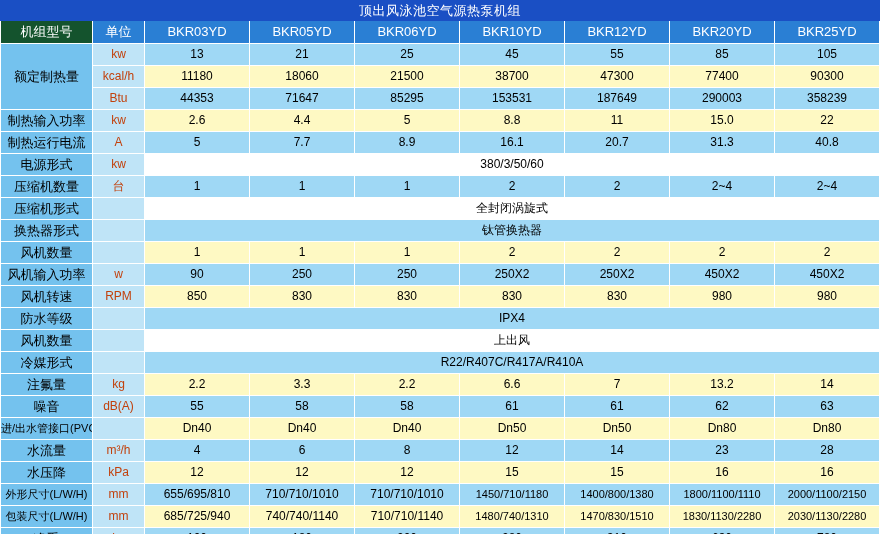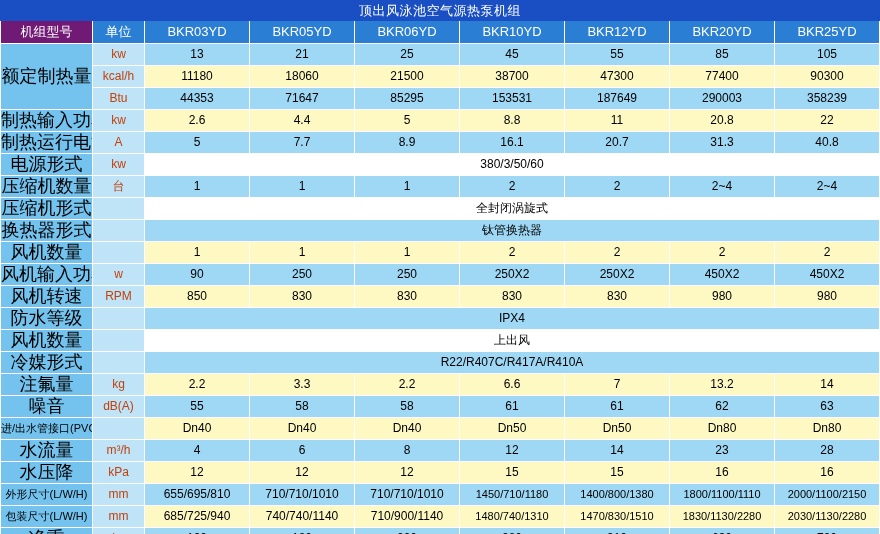--- a/index.html
+++ b/index.html
@@ -39,26 +39,26 @@
   }
   
   .hdr{
     background:#2a7fd4;
     color:#ffffff;
     font-size:13px;
     height:22px;
     line-height:22px;
     font-weight:normal;
   }
-  .hdr.first{background:#701a75;}
+  .hdr.first{background:#14532d;}
   
   .lbl{
     background:#74c2ee;
     color:#000;
-    font-size:18px;
+    font-size:13px;
   }
   .unit{
     background:#bfe4f7;
     color:#c2410c;
     font-size:12px;
   }
   
   .d-blue{background:#9fd8f5;}
   .d-white{background:#fef9c3;}
   .span-blue{background:#9fd8f5;}
@@ -132,21 +132,21 @@
           <td class="d-blue">358239</td>
         </tr>
         <tr>
           <td class="lbl">制热输入功率</td>
           <td class="unit">kw</td>
           <td class="d-white">2.6</td>
           <td class="d-white">4.4</td>
           <td class="d-white">5</td>
           <td class="d-white">8.8</td>
           <td class="d-white">11</td>
-          <td class="d-white">20.8</td>
+          <td class="d-white">15.0</td>
           <td class="d-white">22</td>
         </tr>
         <tr>
           <td class="lbl">制热运行电流</td>
           <td class="unit">A</td>
           <td class="d-blue">5</td>
           <td class="d-blue">7.7</td>
           <td class="d-blue">8.9</td>
           <td class="d-blue">16.1</td>
           <td class="d-blue">20.7</td>
@@ -291,21 +291,21 @@
           <td class="d-blue small">1450/710/1180</td>
           <td class="d-blue small">1400/800/1380</td>
           <td class="d-blue small">1800/1100/1110</td>
           <td class="d-blue small">2000/1100/2150</td>
         </tr>
         <tr>
           <td class="lbl small">包装尺寸(L/W/H)</td>
           <td class="unit">mm</td>
           <td class="d-white">685/725/940</td>
           <td class="d-white">740/740/1140</td>
-          <td class="d-white">710/900/1140</td>
+          <td class="d-white">710/710/1140</td>
           <td class="d-white small">1480/740/1310</td>
           <td class="d-white small">1470/830/1510</td>
           <td class="d-white small">1830/1130/2280</td>
           <td class="d-white small">2030/1130/2280</td>
         </tr>
         <tr>
           <td class="lbl">净重</td>
           <td class="unit">kg</td>
           <td class="d-blue">100</td>
           <td class="d-blue">180</td>

